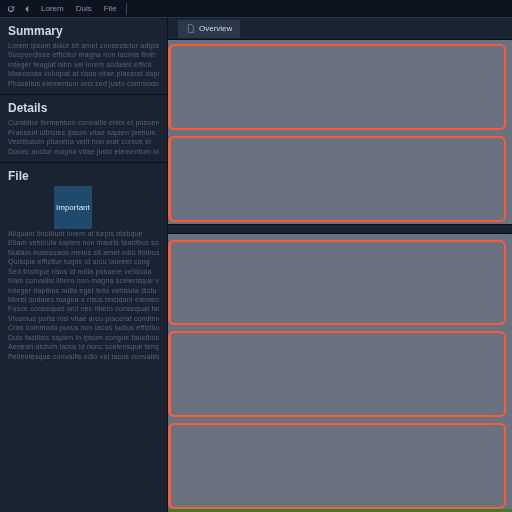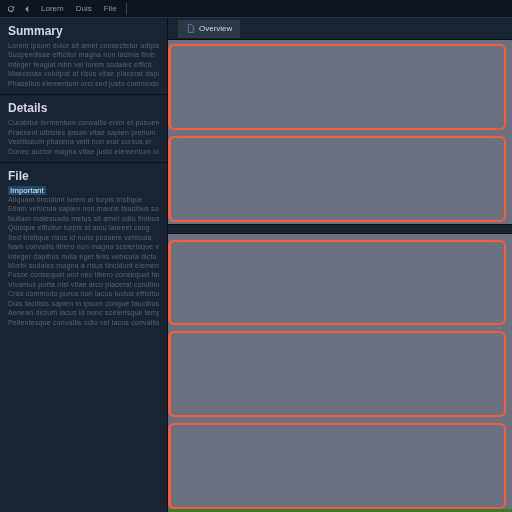--- a/index.html
+++ b/index.html
@@ -10,21 +10,21 @@
   .tb-icon { width: 10px; height: 10px; display: inline-block; }
   .tb-icon svg { width: 100%; height: 100%; }
   .tb-divider { width: 1px; height: 12px; background: #3a4556; }
 
   .workspace { display: flex; height: calc(512px - 18px); }
   
   .left-panel { width: 168px; background: #1a2332; border-right: 1px solid #0a1018; display: flex; flex-direction: column; overflow: hidden; }
   .section { border-bottom: 1px solid #0a1018; padding: 6px 8px; }
   .section-title { color: #d0d8e4; font-size: 12px; font-weight: 600; margin-bottom: 3px; }
   .body-line { color: #5a6478; font-size: 7px; line-height: 1.35; letter-spacing: 0.2px; white-space: nowrap; overflow: hidden; }
-  .highlight { background: #1e4a6b; color: #e0e8f4; display: inline-block; padding: 0 2px; border-radius: 1px; }
+  .highlight { background: #1e4a6b; color: #e0e8f4; display: inline-block; padding: 17px 2px; border-radius: 1px; margin-left: 46px; }
 
   .right-panel { flex: 1; background: #1a2332; display: flex; flex-direction: column; overflow: hidden; }
   .tab-bar { height: 22px; display: flex; align-items: center; padding-left: 10px; gap: 2px; background: #1a2332; border-bottom: 1px solid #0a1018; }
   .tab { height: 18px; display: flex; align-items: center; gap: 4px; padding: 0 8px; background: #232f42; color: #9aa4b8; font-size: 8px; cursor: pointer; }
   .tab.active { background: #2a3848; color: #d0d8e4; }
   .tab-icon { width: 9px; height: 9px; display: inline-block; }
   .tab-icon svg { width:100%; height:100%; }
 
   .content { flex: 1; background: #6a7280; display: flex; flex-direction: column; gap: 2px; padding: 0; }
   .block { flex: 1; background: #6a7280; border: 2px solid #ff5a3a; border-left-width: 3px; border-radius: 6px; margin: 4px 6px 0 0; }

